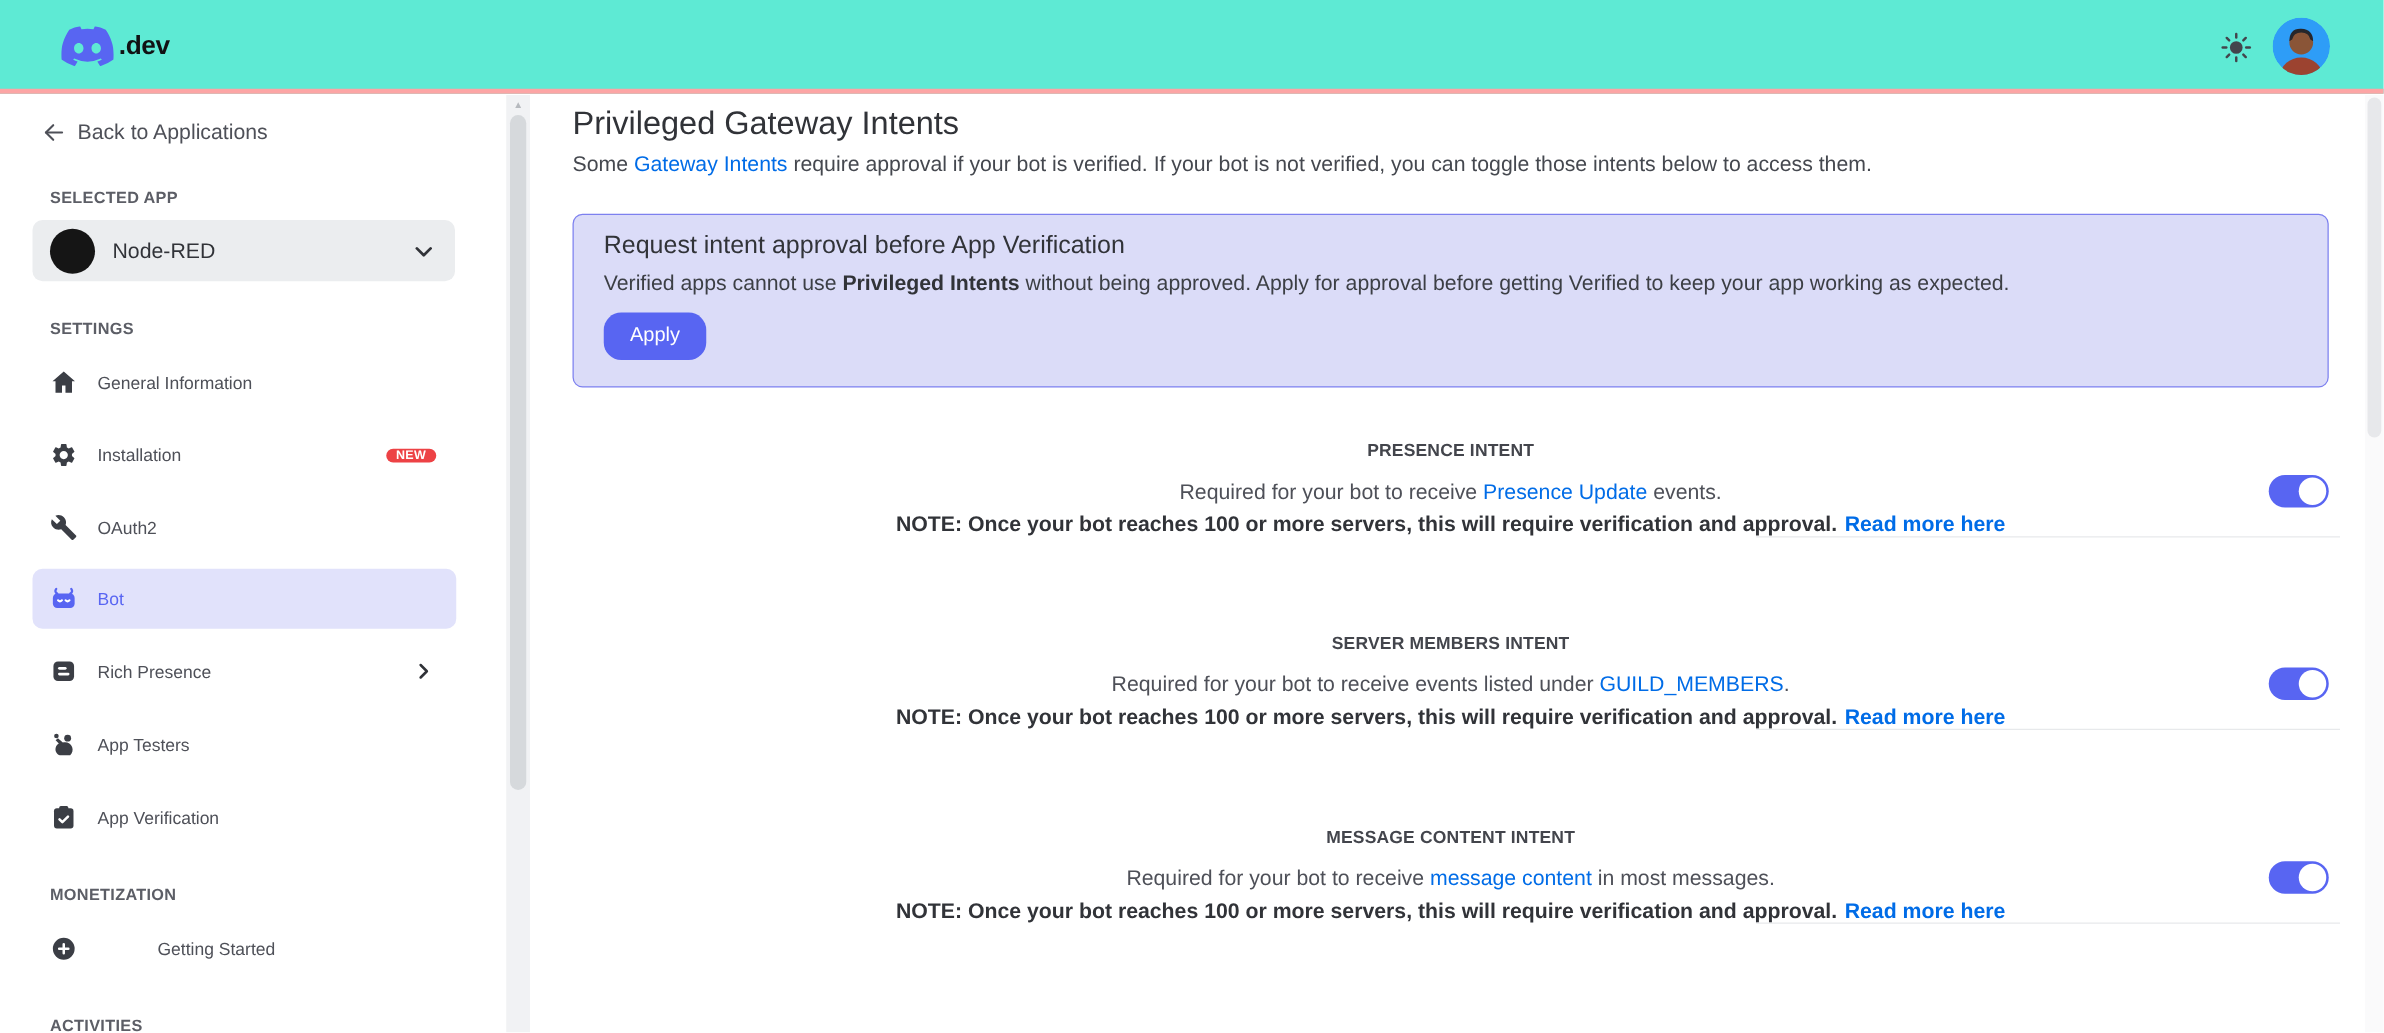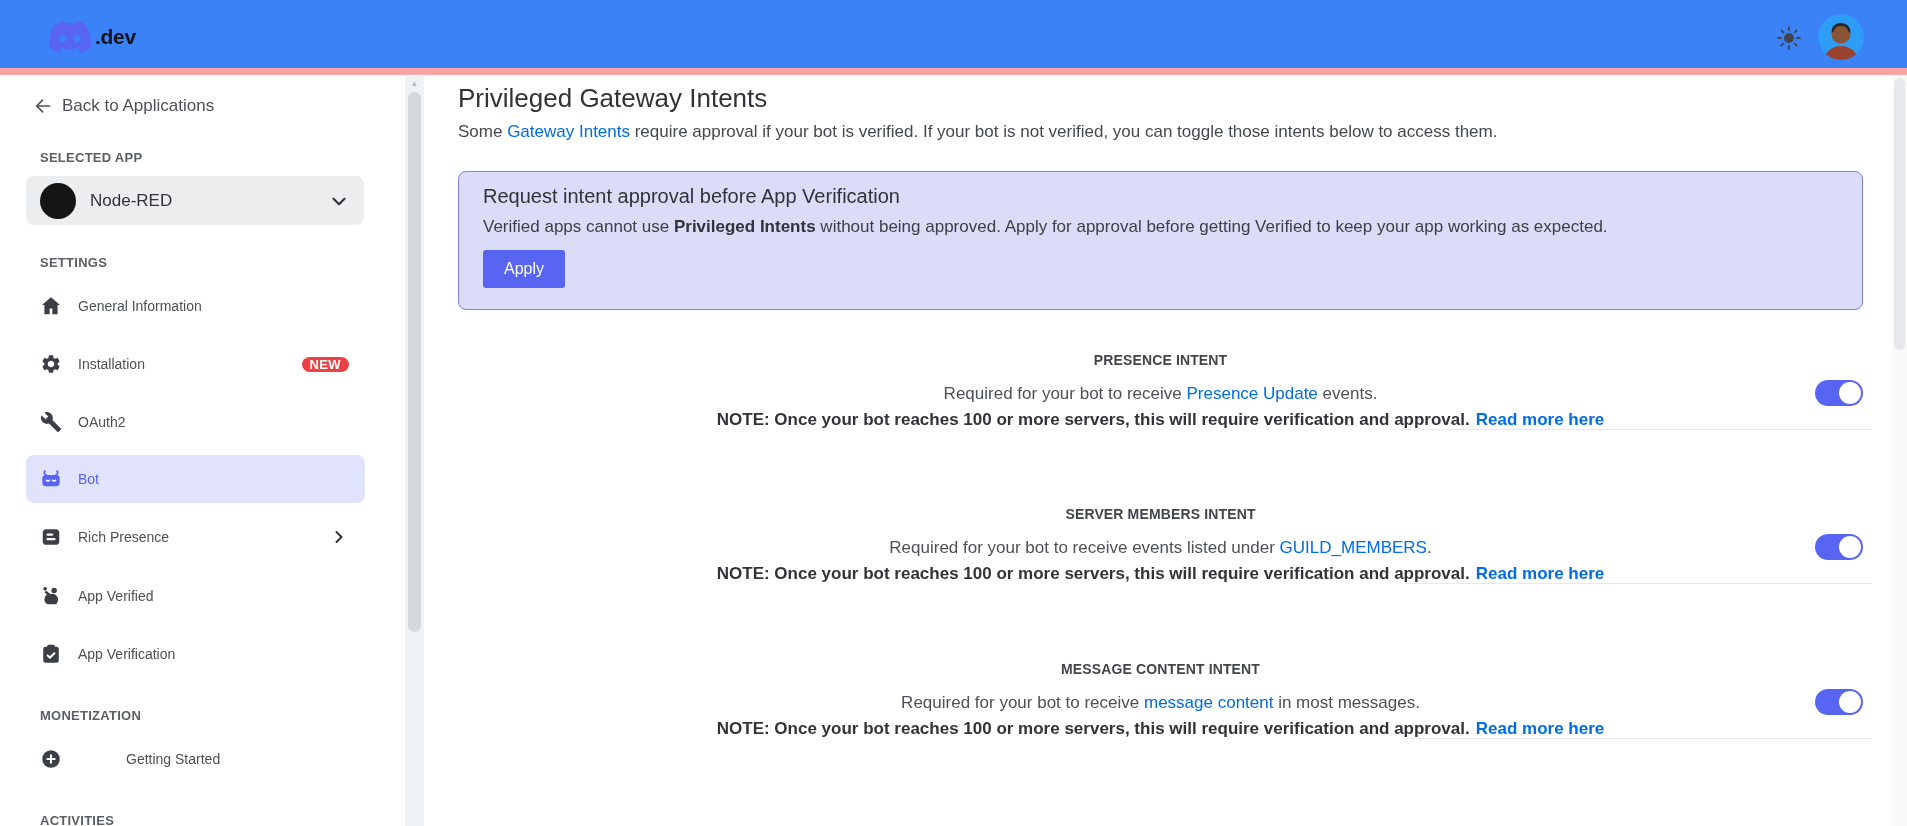--- a/index.html
+++ b/index.html
@@ -1,22 +1,22 @@
 <!DOCTYPE html>
 <html><head>
 <meta charset="utf-8">
 <style>
   * { margin:0; padding:0; box-sizing:border-box; }
   html,body { width:1907px; height:826px; overflow:hidden; background:#fff;
     font-family:"Liberation Sans","DejaVu Sans",sans-serif; }
   .screen { position:relative; width:1907px; height:826px; background:#fff; }
 
   
-  .topbar { position:absolute; top:0; left:0; right:0; height:75px; background:#3b82f6;
-    border-bottom:7px solid #fca5a5; z-index:5; }
+  .topbar { position:absolute; top:0; left:0; right:0; height:75px; background:#5eead4;
+    border-bottom:4px solid #fca5a5; z-index:5; }
   .brand { position:absolute; left:49px; top:21px; display:flex; align-items:center; gap:4px; cursor:pointer; }
   .brand-suffix { font-size:21px; font-weight:800; color:#111214; letter-spacing:-0.3px; }
   .theme-btn { position:absolute; left:1774px; top:23px; width:30px; height:30px; cursor:pointer; }
   .avatar { position:absolute; left:1818px; top:14px; width:46px; height:46px; border-radius:50%;
     overflow:hidden; cursor:pointer; }
 
   
   .sidebar { position:absolute; top:76px; left:0; width:371px; bottom:0; background:#fff; }
   .back-link { position:absolute; top:20px; left:33px; display:flex; align-items:center; gap:9px;
     color:#4e5058; font-size:17px; cursor:pointer; }
@@ -36,21 +36,21 @@
 
   .nav-item { position:absolute; left:26px; width:339px; height:48px; border-radius:8px;
     display:flex; align-items:center; padding:0 10px 0 14px; cursor:pointer; color:#4e5058; }
   .nav-item .ico { width:22px; height:22px; flex:0 0 auto; display:flex; align-items:center; }
   .nav-item .nav-label { margin-left:16px; font-size:14px; }
   .nav-item.selected { background:#e1e2fb; }
   .nav-item.selected .nav-label { color:#5865f2; }
   .nav-0 { top:206px; } .nav-1 { top:264px; } .nav-2 { top:322px; } .nav-3 { top:379px; }
   .nav-4 { top:437px; } .nav-5 { top:496px; } .nav-6 { top:554px; } .nav-7 { top:659px;gap:48px; }
   .badge-new { margin-left:auto; margin-right:6px; background:#ed4245; color:#fff;
-    font-size:13px; font-weight:700; letter-spacing:.03em; padding:0 8px; border-radius:10px; }
+    font-size:10px; font-weight:700; letter-spacing:.03em; padding:0 8px; border-radius:10px; }
   .nav-chev { margin-left:auto; margin-right:6px; }
 
   
   .inner-scroll { position:absolute; left:405px; top:76px; width:19px; bottom:0; background:#f1f2f4; }
   .inner-scroll .up-arrow { position:absolute; top:3px; left:0; width:19px; text-align:center;
     font-size:8px; color:#b6b9be; }
   .inner-scroll .thumb { position:absolute; top:16px; left:3px; width:13px; height:540px;
     background:#d6d9dc; border-radius:7px; cursor:pointer; }
 
   
@@ -63,21 +63,21 @@
   .page-title { position:absolute; top:7px; left:0; font-size:26px; font-weight:500; color:#313338; }
   .intro { position:absolute; top:46px; left:0; font-size:17px; color:#45484f; }
   a.lnk { color:#006ce7; text-decoration:none; cursor:pointer; }
 
   .callout { position:absolute; top:95px; left:0; width:1405px; height:139px;
     background:#dbdcf8; border:1px solid #7d80ef; border-radius:8px; padding:13px 24px; }
   .callout-title { font-size:20px; font-weight:500; color:#313338; }
   .callout-body { margin-top:9px; font-size:17px; color:#3c3f45; }
   .callout-body b { color:#313338; }
   .apply-btn { margin-top:13px; display:inline-block; background:#5865f2; color:#fff;
-    font-size:16px; font-weight:500; padding:10px 21px; border:none; border-radius:3px;
+    font-size:16px; font-weight:500; padding:10px 21px; border:none; border-radius:14px;
     cursor:pointer; font-family:inherit; }
 
   .intent { position:absolute; left:0; width:1405px; height:120px;text-align:center; }
   .intent-0 { top:276px; } .intent-1 { top:430px; } .intent-2 { top:585px; }
   .intent-label { font-size:14px; font-weight:600; color:#43454c; letter-spacing:.01em; }
   .intent-desc { margin-top:13px; font-size:17px; line-height:26px; color:#4e5058; }
   .intent-note { font-size:17px; line-height:26px; font-weight:700; color:#313338; }
   .intent-note a.lnk { font-weight:700; margin-left:6px; }
   .intent .divider { position:absolute; left:947px; right:-9px; top:77px; height:1px; background:#e7e9eb; }
 
@@ -213,21 +213,21 @@
     </div>
 
     <div class="nav-item nav-5">
       <span class="ico">
         <svg width="22" height="22" viewBox="0 0 24 24" fill="#3b3e45">
             <circle cx="15.4" cy="6" r="3"></circle>
             <circle cx="5.6" cy="4.2" r="2"></circle>
             <path d="M6.9 6.2l4.3 3.6c3.4-1 6.9.6 8.1 3.9 1 2.7.2 5.4-1.7 7.3H8.4c-2.9-1.4-4.2-4-3.4-6.9.4-1.5 1.3-2.7 2.7-3.5L4.9 7.9z"></path>
           </svg>
       </span>
-      <span class="nav-label">App Verified</span>
+      <span class="nav-label">App Testers</span>
     </div>
 
     <div class="nav-item nav-6">
       <span class="ico">
         <svg width="22" height="22" viewBox="0 0 24 24">
             <rect x="3.5" y="4" width="17" height="17.5" rx="2.5" fill="#3b3e45"></rect>
             <rect x="8" y="2" width="8" height="4.5" rx="1.5" fill="#3b3e45"></rect>
             <path d="M8.3 13.6l2.5 2.5 4.9-4.9" stroke="#fff" stroke-width="2.2" fill="none" stroke-linecap="round" stroke-linejoin="round"></path>
           </svg>
       </span>

